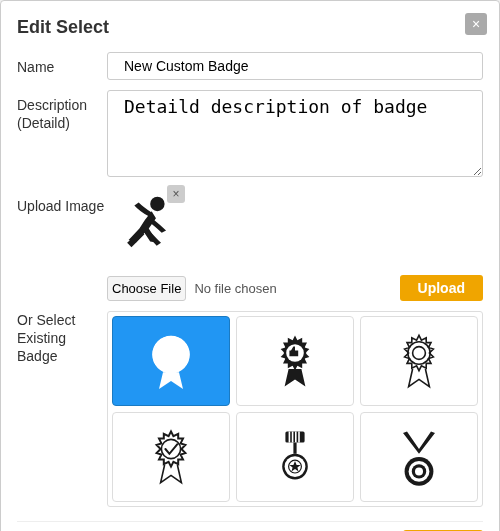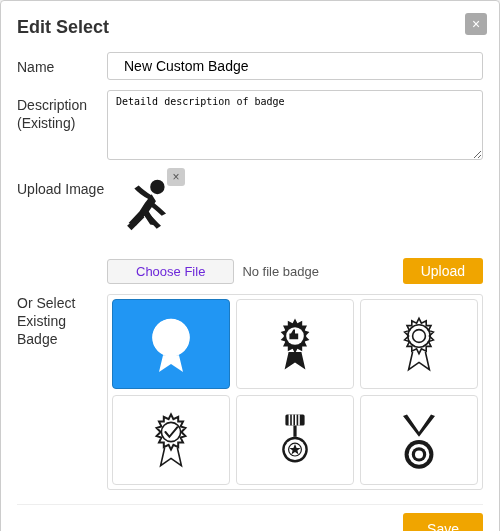--- a/index.html
+++ b/index.html
@@ -61,23 +61,23 @@
     .name-input {
       width: 100%;
       padding: 5px 16px;
       font-size: 14px;
       border: 1px solid #ccc;
       border-radius: 3px;
       outline: none;
     }
     .desc-textarea {
       width: 100%;
-      height: 70px;
-      padding: 5px 8px;
-      font-size: 10px;
+      height: 87px;
+      padding: 5px 16px;
+      font-size: 18px;
       border: 1px solid #ccc;
       border-radius: 3px;
       resize: vertical;
       outline: none;
     }
     .upload-image-area {
       position: relative;
       display: inline-block;
       margin-bottom: 8px;
     }
@@ -101,41 +101,42 @@
       width: 72px;
       height: 72px;
     }
     .file-row {
       display: flex;
       align-items: center;
       gap: 8px;
       margin-bottom: 0;
     }
     .choose-file-btn {
-      padding: 4px 28px;
+      padding: 4px 4px;
       font-size: 13px;
       border: 1px solid #ccc;
       background: #f5f5f5;
       border-radius: 3px;
       cursor: pointer;
-      color: #6d28d9;
+      color: #000000;
     }
     .no-file-text {
       font-size: 13px;
       color: #555;
     }
     .upload-btn {
       background: #f0a500;
       color: #fff;
       border: none;
       padding: 5px 18px;
       border-radius: 3px;
       font-size: 14px;
       cursor: pointer;
       margin-left: auto;
+      font-weight: bold;
     }
     .select-row {
       display: flex;
       align-items: flex-start;
       margin-top: 10px;
     }
     .select-label {
       width: 90px;
       min-width: 90px;
       font-size: 14px;
@@ -208,21 +209,21 @@
   <button class="close-btn">×</button>
 
   <div class="form-row">
     <div class="form-label">Name</div>
     <div class="form-control">
       <input class="name-input" type="text" value="New Custom Badge" style="">
     </div>
   </div>
 
   <div class="form-row">
-    <div class="form-label">Description (Existing)</div>
+    <div class="form-label">Description (Detaild)</div>
     <div class="form-control">
       <textarea class="desc-textarea" style="">Detaild description of badge</textarea>
     </div>
   </div>
 
   <div class="form-row">
     <div class="form-label">Upload Image</div>
     <div class="form-control">
       <div class="upload-image-area">
         <button class="remove-image-btn">×</button>
@@ -237,21 +238,21 @@
 
           <path d="M65 40 Q75 48 82 55 L76 58 Q70 52 60 44 Z" fill="#1a1a1a"></path>
 
           <path d="M46 54 Q35 65 28 72 L34 78 Q42 70 52 60 Z" fill="#1a1a1a"></path>
 
           <path d="M58 54 Q68 65 75 72 L69 76 Q62 68 52 58 Z" fill="#1a1a1a"></path>
         </svg>
       </div>
       <div class="file-row">
         <button class="choose-file-btn">Choose File</button>
-        <span class="no-file-text">No file badge</span>
+        <span class="no-file-text">No file chosen</span>
         <button class="upload-btn">Upload</button>
       </div>
     </div>
   </div>
 
   <div class="select-row">
     <div class="select-label">Or Select Existing Badge</div>
     <div class="badge-grid-wrapper">
       <div class="badge-grid">
 

